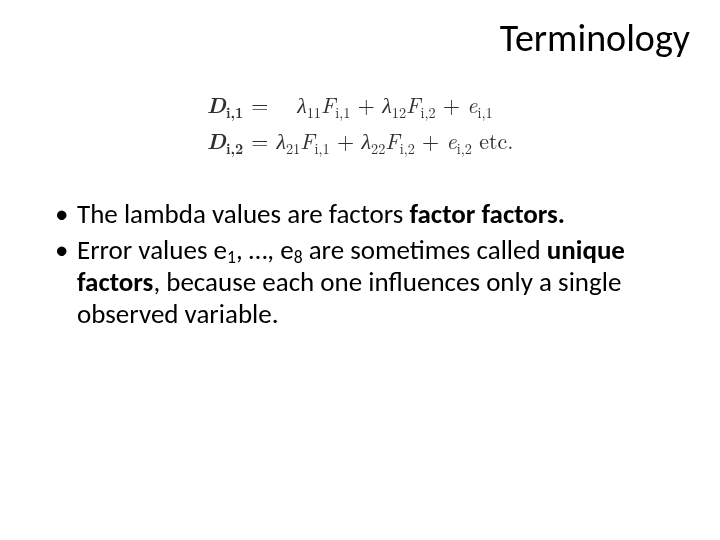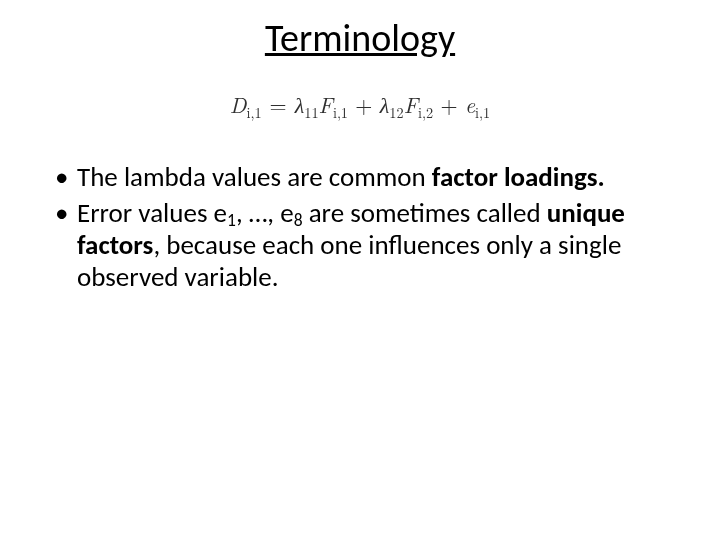--- a/index.html
+++ b/index.html
@@ -11,41 +11,40 @@
     background: #fff;
     color: #000;
   }
   .slide {
     padding: 10px 30px 20px 30px;
     box-sizing: border-box;
   }
   h1.title {
     font-size: 38px;
     font-weight: 400;
-    text-align: center;
+    text-align: right;
     margin: 5px 0 25px 0;
-    text-decoration: underline;
   }
   .equations {
     font-family: "Latin Modern Roman", "Computer Modern", Cambria, Georgia, serif;
     font-size: 22px;
     color: #303030;
     text-align: center;
     margin: 0 auto 40px auto;
     line-height: 1.5;
   }
   .equations table {
     margin: 0 auto;
     border-collapse: collapse;
   }
   .equations td {
     padding: 1px 4px;
     vertical-align: baseline;
   }
-  .eq-lhs { text-align: center; }
+  .eq-lhs { text-align: center; font-weight: bold; }
   .eq-mid { text-align: center; padding: 0 8px; }
   .eq-rhs { text-align: center; margin-top: 16px; }
   .it { font-style: italic; }
   sub { font-size: 0.65em; font-style: normal; line-height: 0; vertical-align: baseline; position: relative; bottom: -0.35em; }
   ul.bullets {
     list-style: none;
     padding: 0 5px 0 25px;
     margin: 0;
     font-size: 27px;
     line-height: 1.18;
@@ -80,26 +79,39 @@
         </td>
         <td class="eq-mid">=</td>
         <td class="eq-rhs">
           <span class="it">λ</span><sub>11</sub><span class="it">F</span><sub>i,1</sub>
           +
           <span class="it">λ</span><sub>12</sub><span class="it">F</span><sub>i,2</sub>
           +
           <span class="it">e</span><sub>i,1</sub><span></span>
         </td>
       </tr>
+      <tr>
+        <td class="eq-lhs">
+          <span class="it">D</span><sub>i,2</sub>
+        </td>
+        <td class="eq-mid">=</td>
+        <td class="eq-rhs">
+          <span class="it">λ</span><sub>21</sub><span class="it">F</span><sub>i,1</sub>
+          +
+          <span class="it">λ</span><sub>22</sub><span class="it">F</span><sub>i,2</sub>
+          +
+          <span class="it">e</span><sub>i,2</sub><span> etc.</span>
+        </td>
+      </tr>
     </tbody>
       </table>
   </div>
 
   <ul class="bullets">
     <li>
-      <span>The lambda values are common </span><span class="b">factor loadings.</span><span></span>
+      <span>The lambda values are factors </span><span class="b">factor factors.</span><span></span>
     </li>
     <li>
       <span>Error values e</span><span class="ssub">1</span><span>, …, e</span><span class="ssub">8</span><span> are sometimes called </span><span class="b">unique factors</span><span>, because each one influences only a single observed variable.</span>
     </li>
   </ul>
 
 </div>
 
 </body></html>

